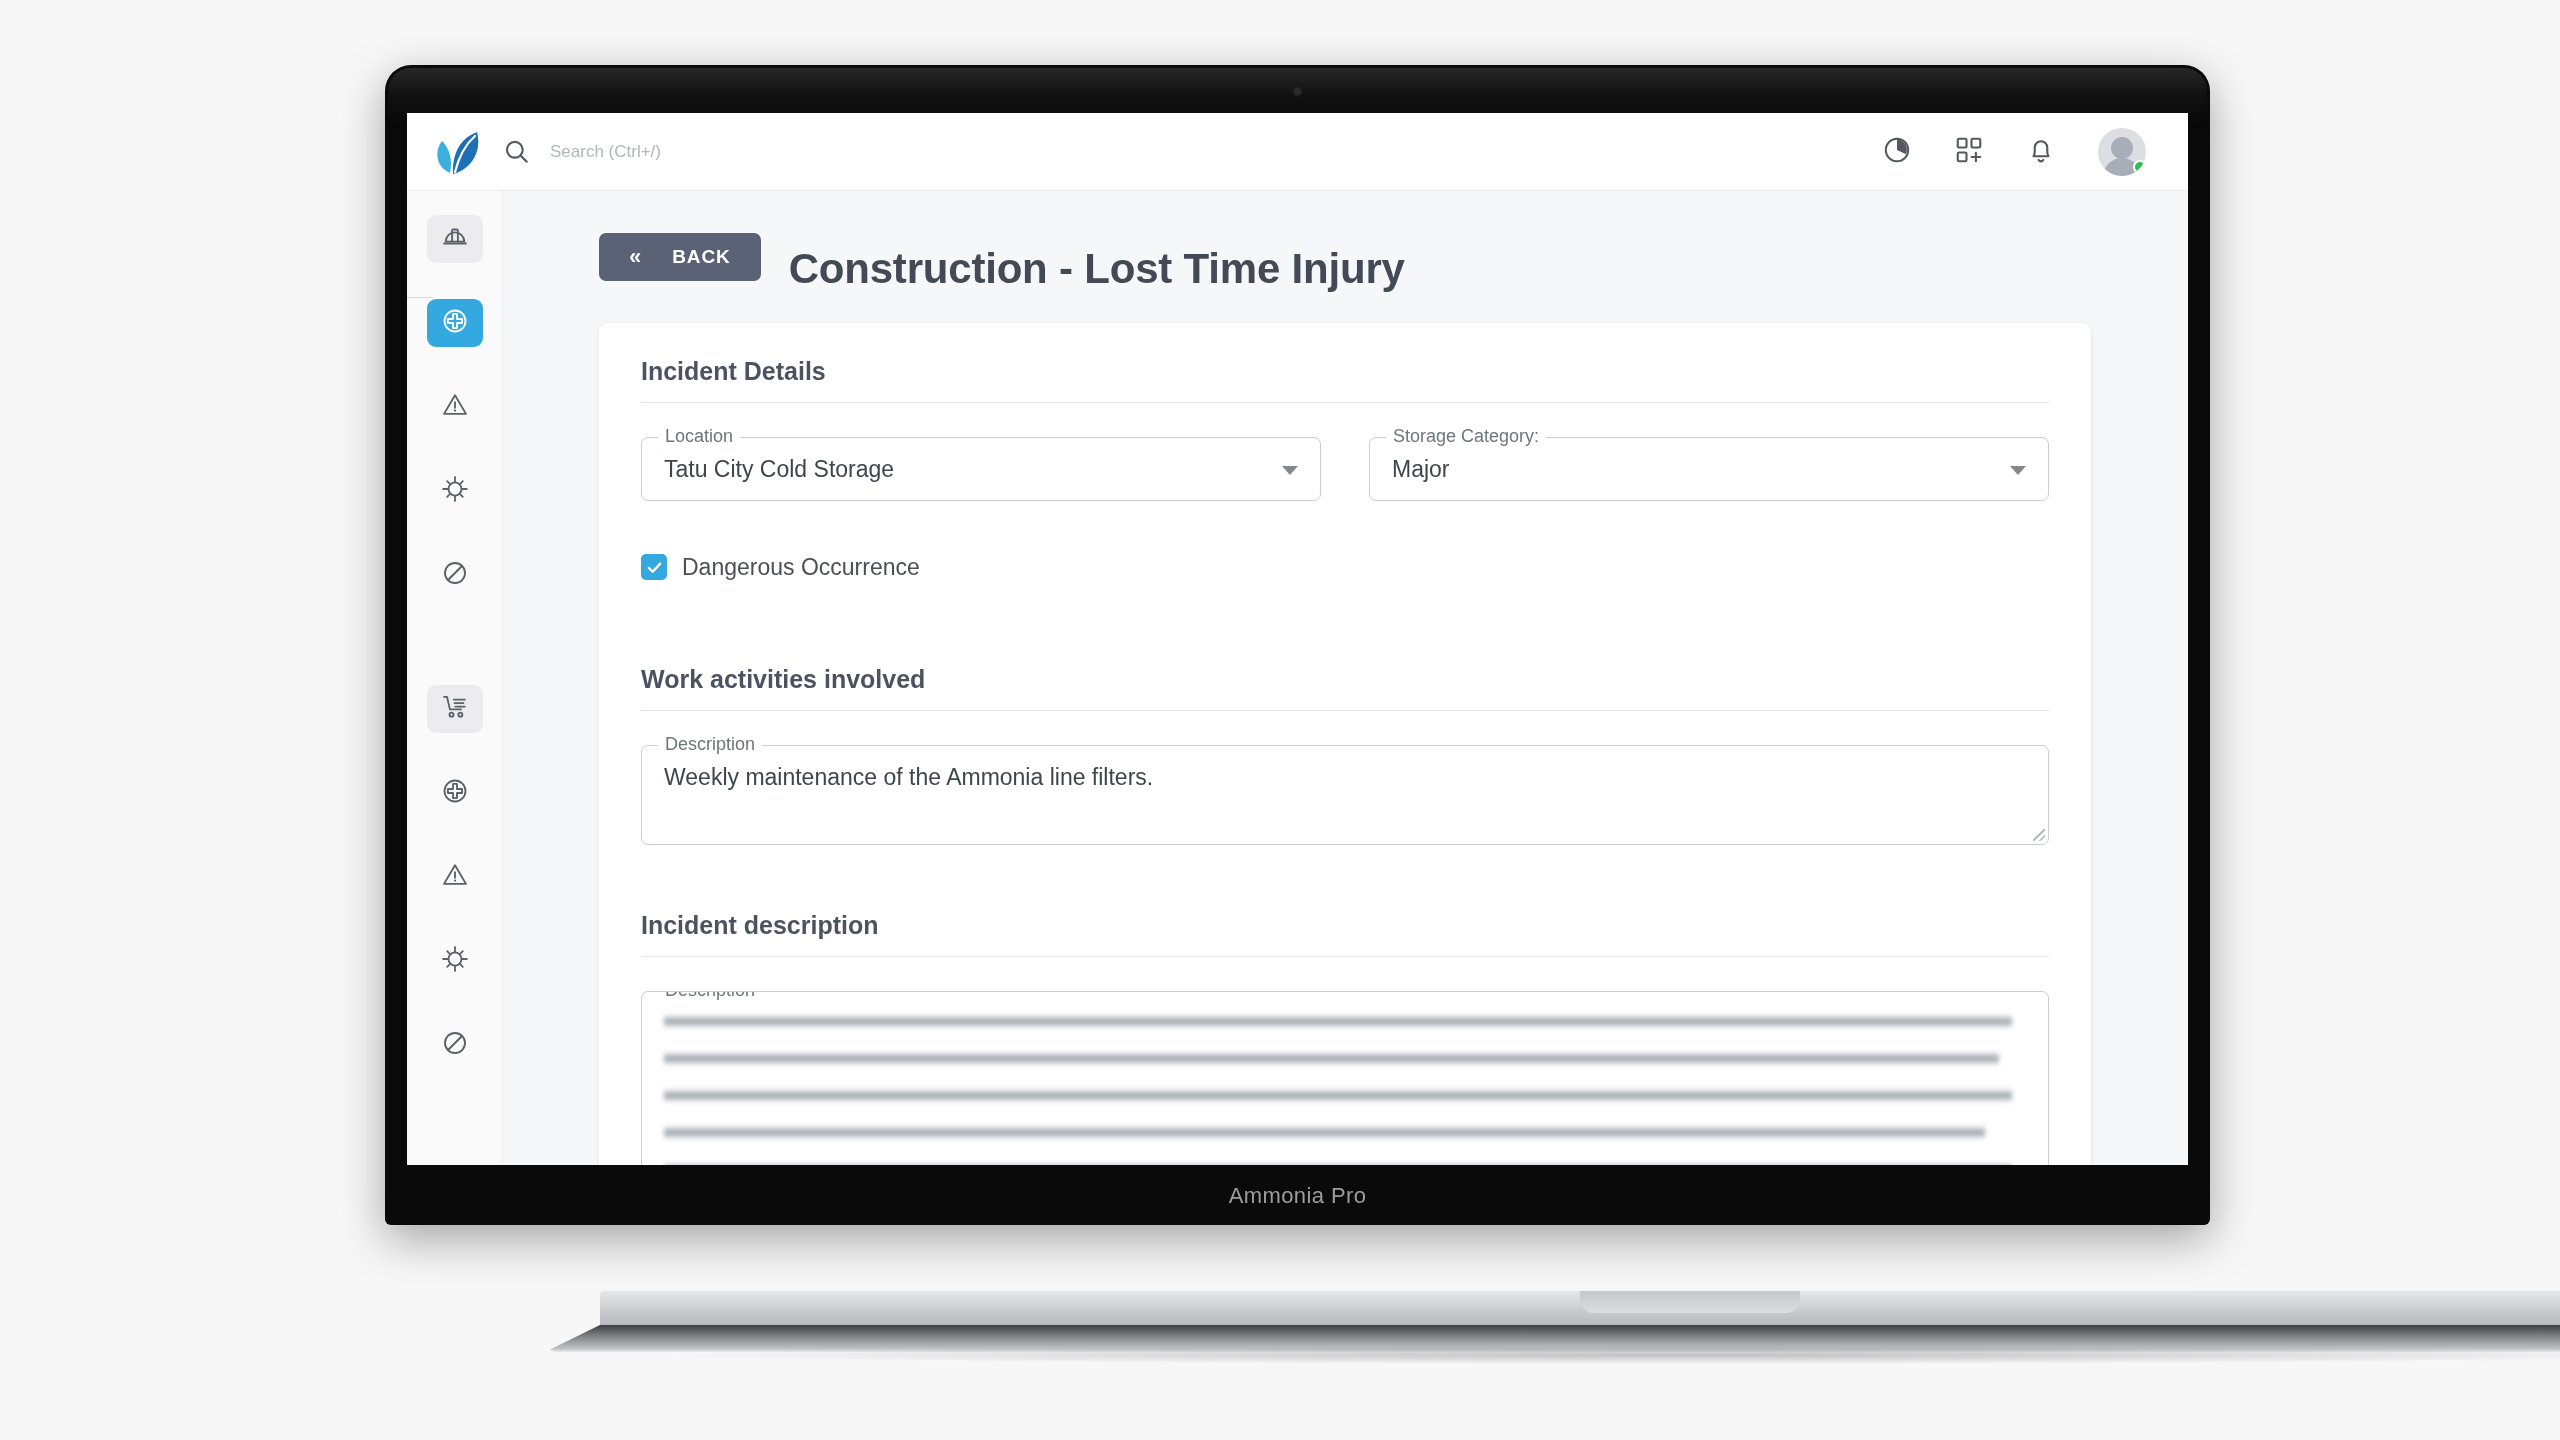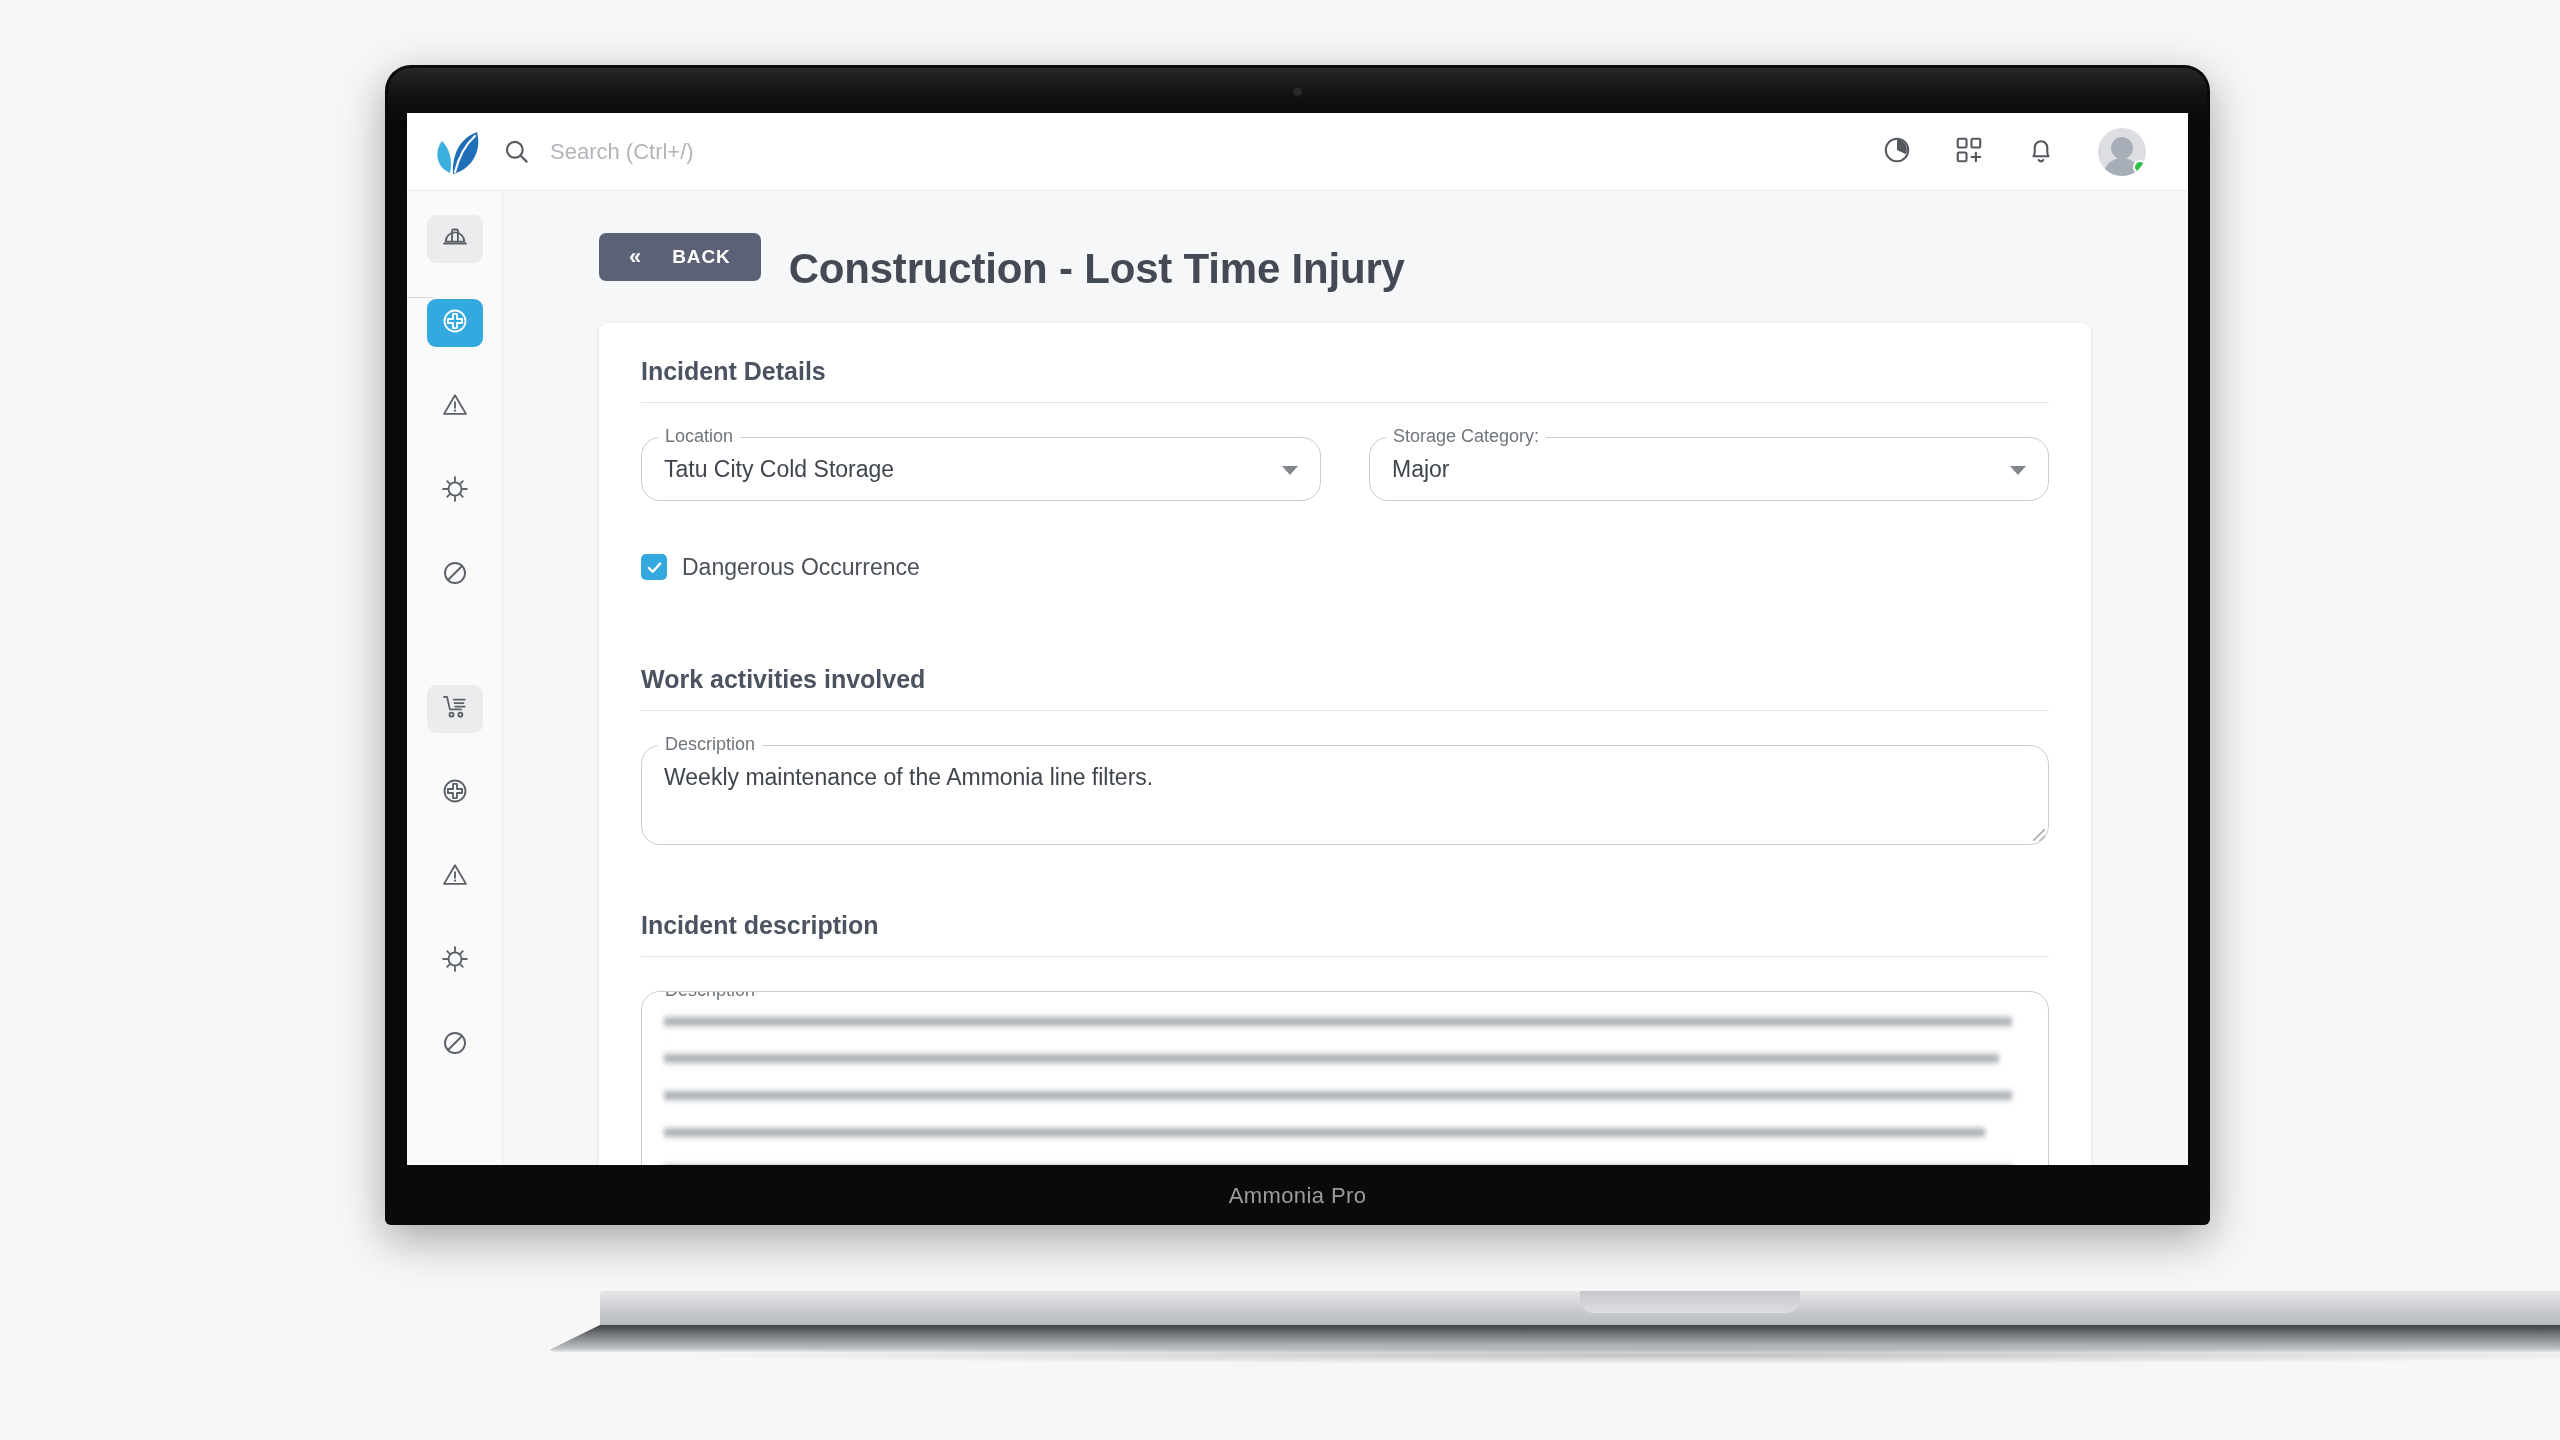--- a/index.html
+++ b/index.html
@@ -136,21 +136,21 @@
   .search-wrap {
     display: flex;
     align-items: center;
     gap: 20px;
     flex: 1;
   }
   .search-icon svg { display: block; }
   .search-input {
     border: none;
     outline: none;
-    font-size: 22px;
+    font-size: 17px;
     color: #4a4f55;
     font-family: "Liberation Sans", sans-serif;
     background: transparent;
     width: 520px;
   }
   .search-input::placeholder { color: #b2b5b9; }
 
   .topbar-actions {
     display: flex;
     align-items: center;
@@ -297,21 +297,21 @@
     margin-bottom: 34px;
   }
   .field {
     position: relative;
     flex: 1;
   }
   .field-box {
     position: relative;
     height: 64px;
     border: 1px solid #c9ccd0;
-    border-radius: 19px;
+    border-radius: 7px;
     display: flex;
     align-items: center;
     padding: 0 22px;
     background: #fff;
     cursor: pointer;
   }
   .field-box.ta {
     height: 100px;
     align-items: flex-start;
     padding-top: 18px;

